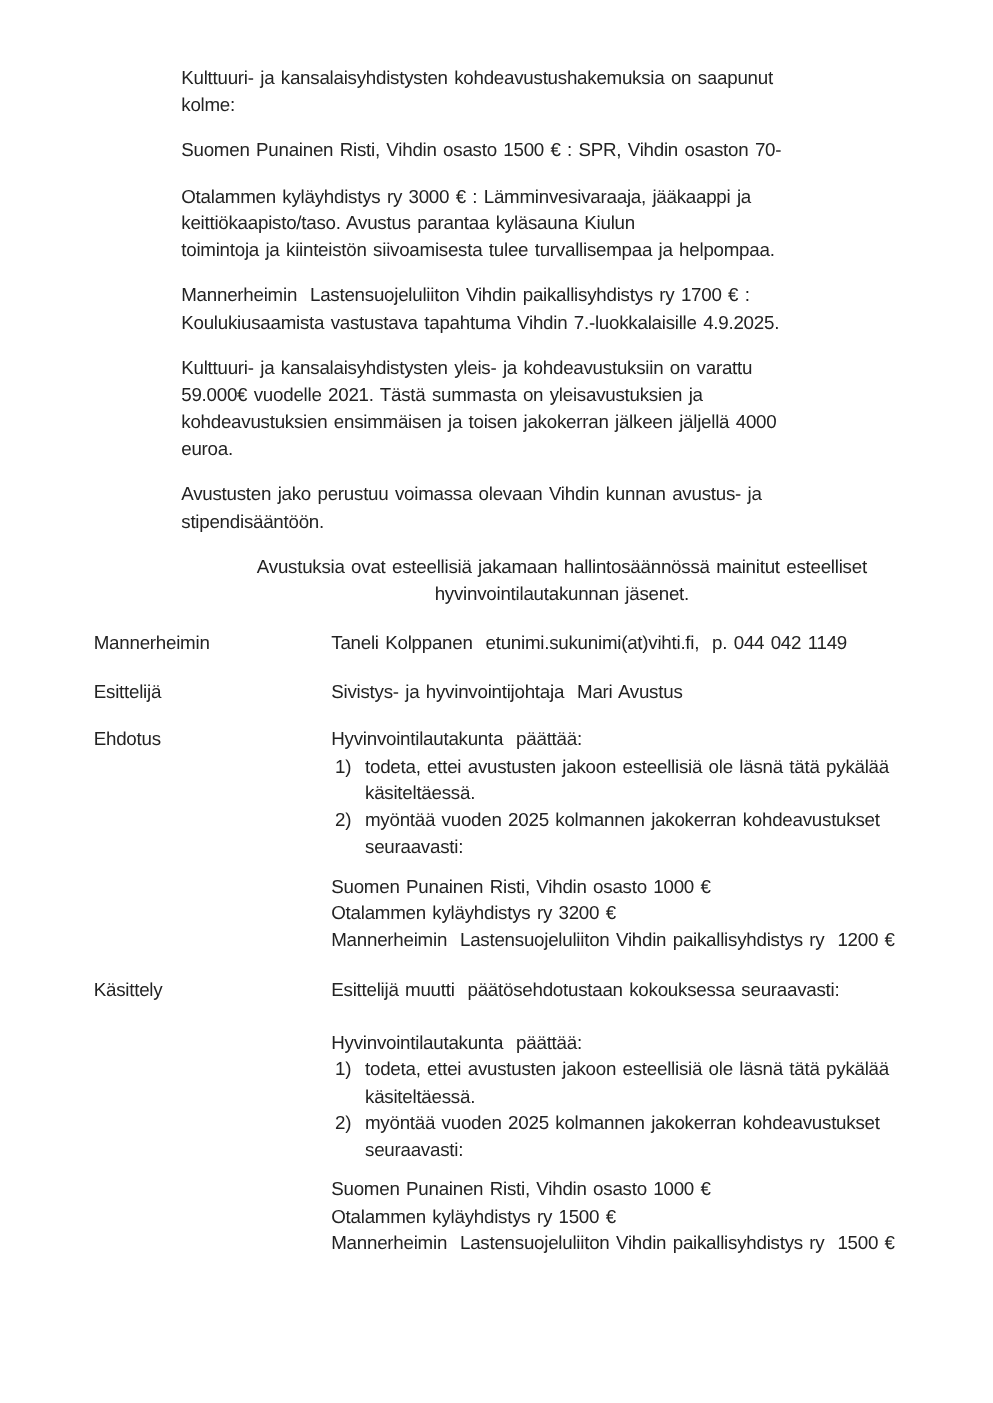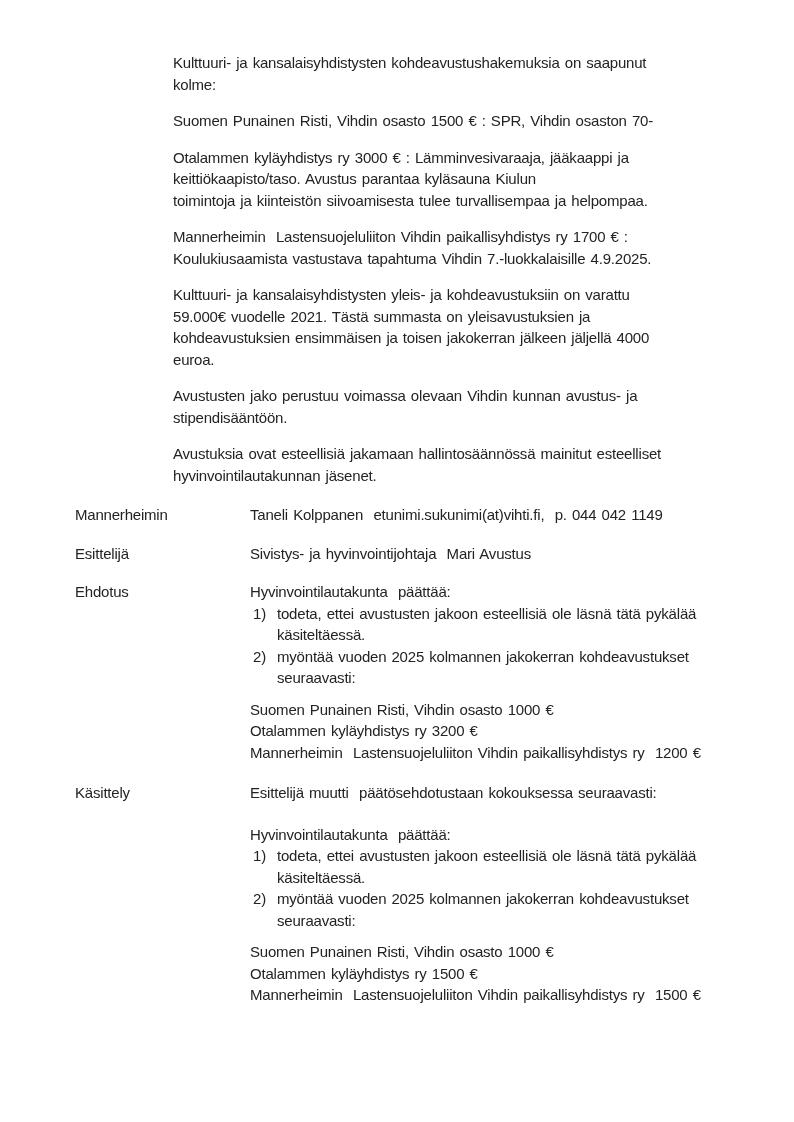--- a/index.html
+++ b/index.html
@@ -22,37 +22,39 @@
     word-spacing: 1.2px;
     padding: 52px 40px 0 75px;
     overflow: hidden;
   }
   .line {
     display: block;
     white-space: pre;
   }
   
   .intro .para {
-    margin: 0 0 15px 98px;
+    margin: 0 0 15px 70px;
   }
   .para:last-child {
     margin-bottom: 15px;
+    text-align: center;
   }
   
   .field-row {
     display: flex;
     align-items: flex-start;
   }
   .field-label {
     flex: 0 0 175px;
     white-space: pre;
   }
   .field-content {
     flex: 1 1 auto;
     min-width: 0;
+    margin-left: 15px;
   }
   .row-valmistelija { margin-top: 18px; margin-bottom: 17px; }
   .row-esittelija   { margin-bottom: 17px; align-items: center; }
   .row-ehdotus      { margin-bottom: 19px; }
   
   .num-item {
     display: flex;
     padding-left: 3px;
   }
   .num {

